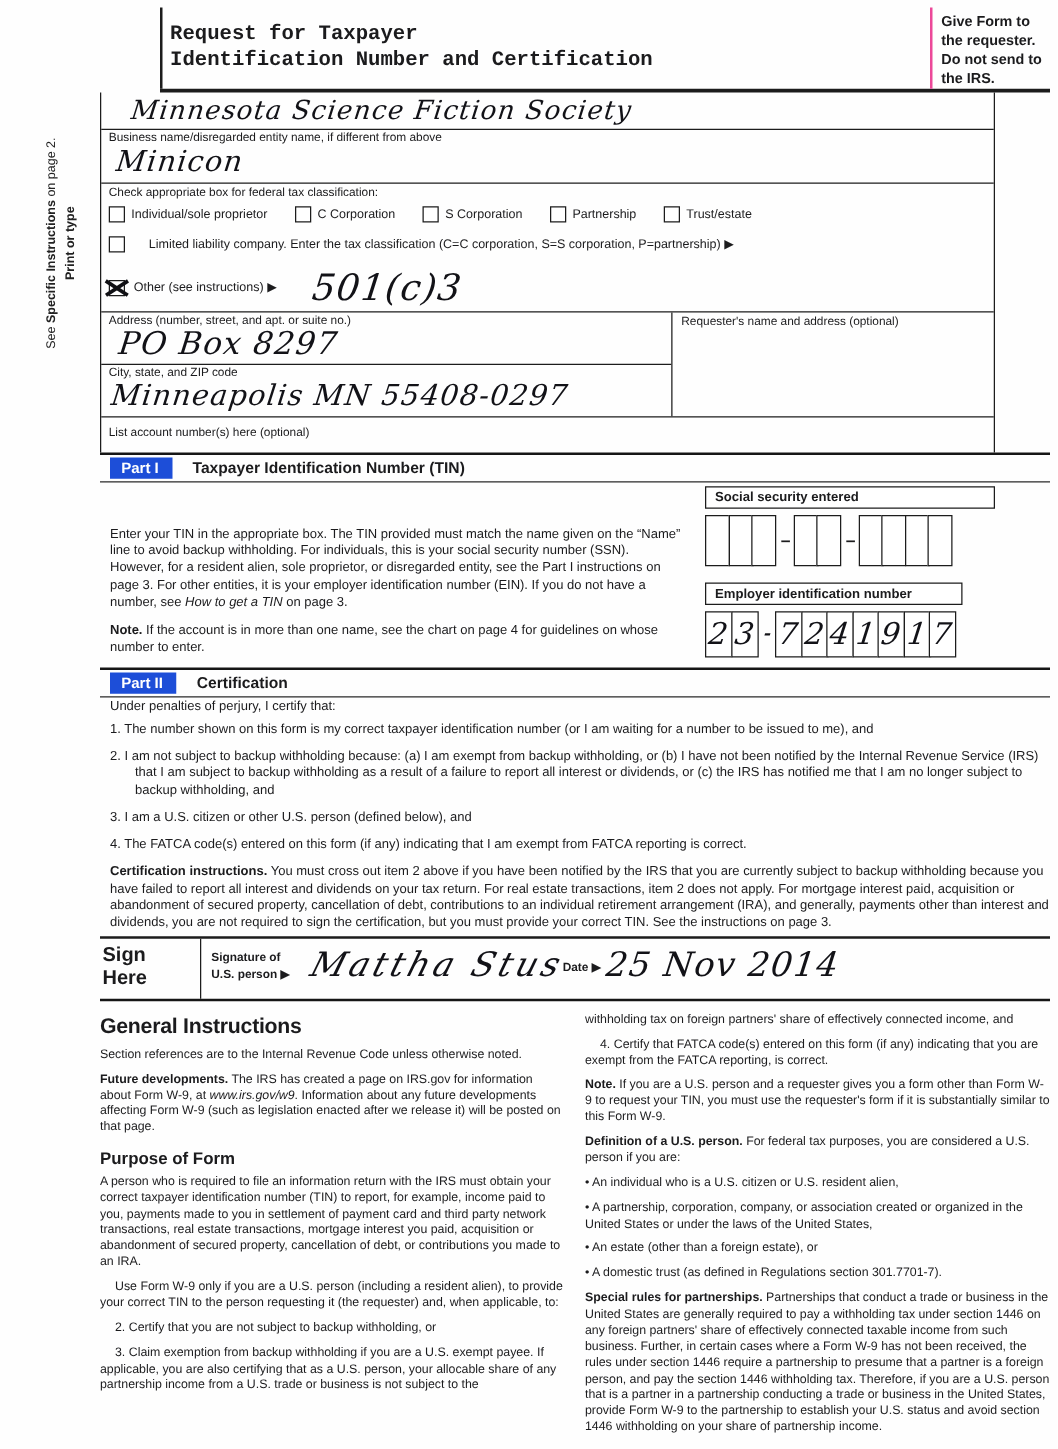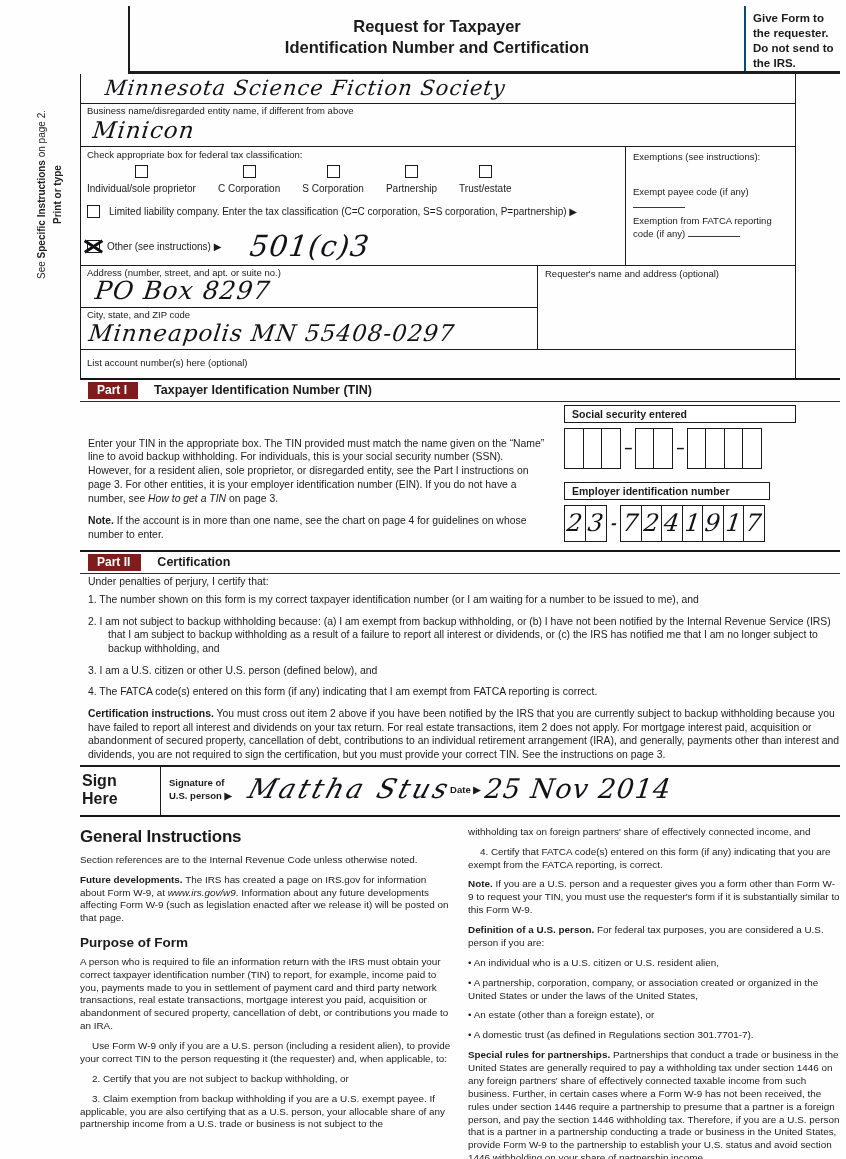--- a/index.html
+++ b/index.html
@@ -8,21 +8,21 @@
   .page { position:relative; width:846px; height:1159px; background:#fefefe; overflow:hidden; }
   .main { position:absolute; left:80px; top:6px; width:760px; }
 
   
   .hdr { display:flex; border-bottom:3px solid #1c1c1c; margin-left:48px; }
   .hdr-left { width:216px; padding:2px 6px 3px 2px; }
   .form-line { display:flex; align-items:flex-start; gap:7px; }
   .form-word { font-size:11px; margin-top:10px; }
   .form-num { font-size:31px; font-weight:bold; letter-spacing:-1px; line-height:1; }
   .hdr-small { font-size:9.5px; line-height:1.25; }
-  .hdr-center { flex:1; border-left:2px solid #1c1c1c; border-right:2px solid #0c4a6e; text-align:center; padding:10px 6px 0; }
+  .hdr-center { flex:1; border-left:2px solid #1c1c1c; border-right:2px solid #ec4899; text-align:left; padding:10px 6px 0;font-family:Liberation Mono, monospace; }
   .hdr-title { font-weight:bold; font-size:16.5px; line-height:1.3; }
   .hdr-right { width:94px; padding:5px 2px 0 7px; font-weight:bold; font-size:11.5px; line-height:1.3; }
 
   
   .side-vert { position:absolute; left:34px; top:72px; height:246px; width:42px;
                writing-mode:vertical-rl; transform:rotate(180deg); text-align:center;
                font-size:10px; line-height:1.55; color:#222; }
   .side-vert .b { font-weight:bold; }
 
   
@@ -30,44 +30,44 @@
   .frow { border-bottom:1.5px solid #1c1c1c; padding:1px 6px 1px; }
   .flabel { font-size:9.5px; color:#19191b; }
   .hand { font-family:"DejaVu Serif", serif; font-style:italic; display:inline-block;
           transform:skewX(-7deg); color:#121217; letter-spacing:1px; line-height:1.05; }
   .name-val { font-size:21px; padding:2px 0 3px 18px; }
   .biz-val { font-size:23px; padding:2px 0 3px 6px; }
 
   .class-row { display:flex; border-bottom:1.5px solid #1c1c1c; }
   .class-left { flex:1; padding:2px 6px 4px; }
   .cbrow { display:flex; align-items:center; margin:5px 0 11px; font-size:10px; }
-  .cbitem { display:flex; align-items:center; gap:5px; margin-right:22px;flex-direction:column; }
+  .cbitem { display:flex; align-items:center; gap:5px; margin-right:22px; }
   .cb { width:13px; height:13px; border:1.5px solid #1c1c1c; flex:none; display:inline-block; position:relative; background:#fff; }
   .cb.checked::before, .cb.checked::after { content:""; position:absolute; left:-5px; top:4px; width:21px; height:2.6px; background:#101014; }
   .cb.checked::before { transform:rotate(33deg); }
   .cb.checked::after  { transform:rotate(-33deg); }
-  .llc-row { display:flex; align-items:center; gap:9px; margin:0 0 13px; font-size:10px; }
+  .llc-row { display:flex; align-items:center; gap:19px; margin:0 0 13px; font-size:10px; }
   .other-row { display:flex; align-items:center; gap:7px; font-size:10px; }
   .other-val { font-size:29px; margin-left:22px; }
   .exempt { width:170px; border-left:1.5px solid #1c1c1c; padding:4px 7px; font-size:9.5px; line-height:1.35; }
   .exempt .gap1 { height:22px; } .exempt .gap2 { height:4px; }
   .uline { display:inline-block; width:52px; border-bottom:1.2px solid #3a3a3a; height:9px; }
 
   .addr-wrap { display:flex; border-bottom:1.5px solid #1c1c1c; }
   .addr-left { flex:1; }
   .addr-row { border-bottom:1.5px solid #1c1c1c; padding:1px 6px 0; }
   .addr-val { font-size:25px; padding:0 0 2px 8px; }
   .city-row { padding:1px 6px 2px; }
   .city-val { font-size:23px; padding:1px 0 2px 2px; }
   .requester { width:258px; border-left:1.5px solid #1c1c1c; padding:2px 7px; font-size:9.5px; }
   .account-row { padding:2px 6px 8px; }
 
   
   .partbar { display:flex; align-items:center; border-top:2.5px solid #161616; border-bottom:1.2px solid #2a2a2a; padding:2px 0 2px 8px; }
-  .partbadge { background:#7f1d1d; color:#fff; font-weight:bold; font-size:12px; padding:1px 11px 2px 9px; margin-right:16px; flex:none; }
+  .partbadge { background:#1d4ed8; color:#fff; font-weight:bold; font-size:12px; padding:1px 11px 2px 9px; margin-right:16px; flex:none; }
   .parttitle { font-weight:bold; font-size:12.5px; }
 
   
   .p1-row { display:flex; padding:3px 0 8px 8px;align-items:flex-end; }
   .p1-text { flex:1; font-size:10.4px; line-height:1.32; padding-right:16px; }
   .p1-note { margin-top:9px; }
   .b { font-weight:bold; } .i { font-style:italic; }
   .tin-col { width:232px; margin-right:44px; flex:none; }
   .tin-label { border:1.5px solid #1c1c1c; font-weight:bold; font-size:10.5px; padding:2px 7px; background:#fff; }
   .boxes { display:flex; align-items:center; margin-top:5px; }
@@ -159,27 +159,20 @@
           <div class="llc-row">
             <span class="cb"></span>
             <span>Limited liability company. Enter the tax classification (C=C corporation, S=S corporation, P=partnership) ▶</span>
           </div>
           <div class="other-row">
             <span class="cb checked"></span>
             <span>Other (see instructions) ▶</span>
             <span class="hand other-val">501(c)3</span>
           </div>
         </div>
-        <div class="exempt">
-          <div>Exemptions (see instructions):</div>
-          <div class="gap1"></div>
-          <div><span>Exempt payee code (if any)</span> <span class="uline"></span></div>
-          <div class="gap2"></div>
-          <div><span>Exemption from FATCA reporting code (if any)</span> <span class="uline"></span></div>
-        </div>
       </div>
 
       <div class="addr-wrap">
         <div class="addr-left">
           <div class="addr-row">
             <div class="flabel">Address (number, street, and apt. or suite no.)</div>
             <div class="hand addr-val">PO Box 8297</div>
           </div>
           <div class="city-row">
             <div class="flabel">City, state, and ZIP code</div>

